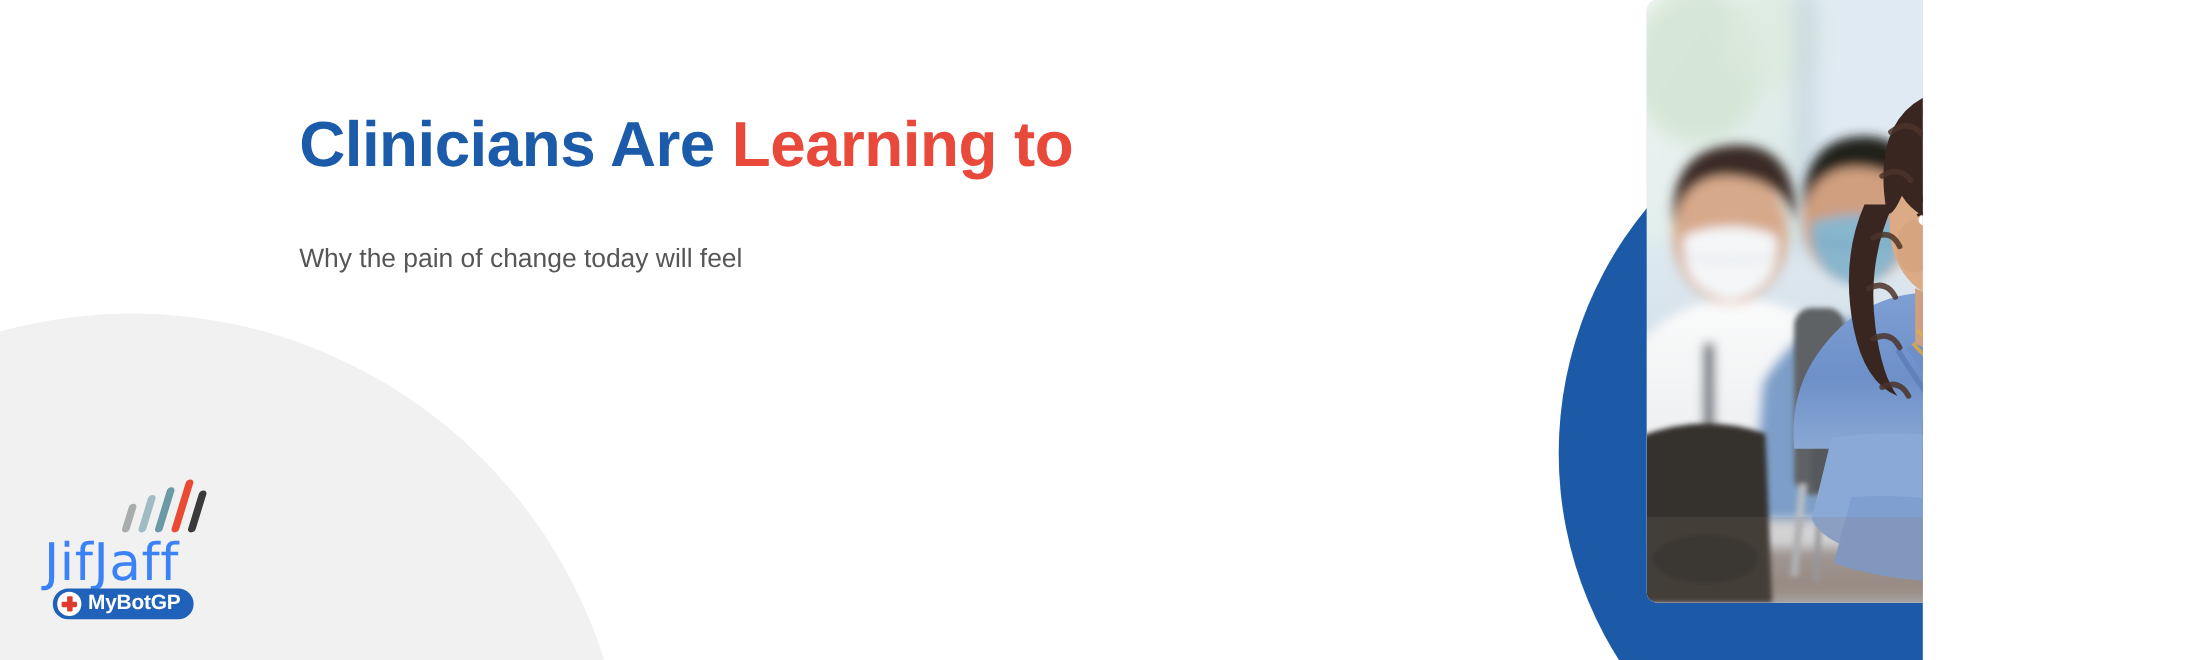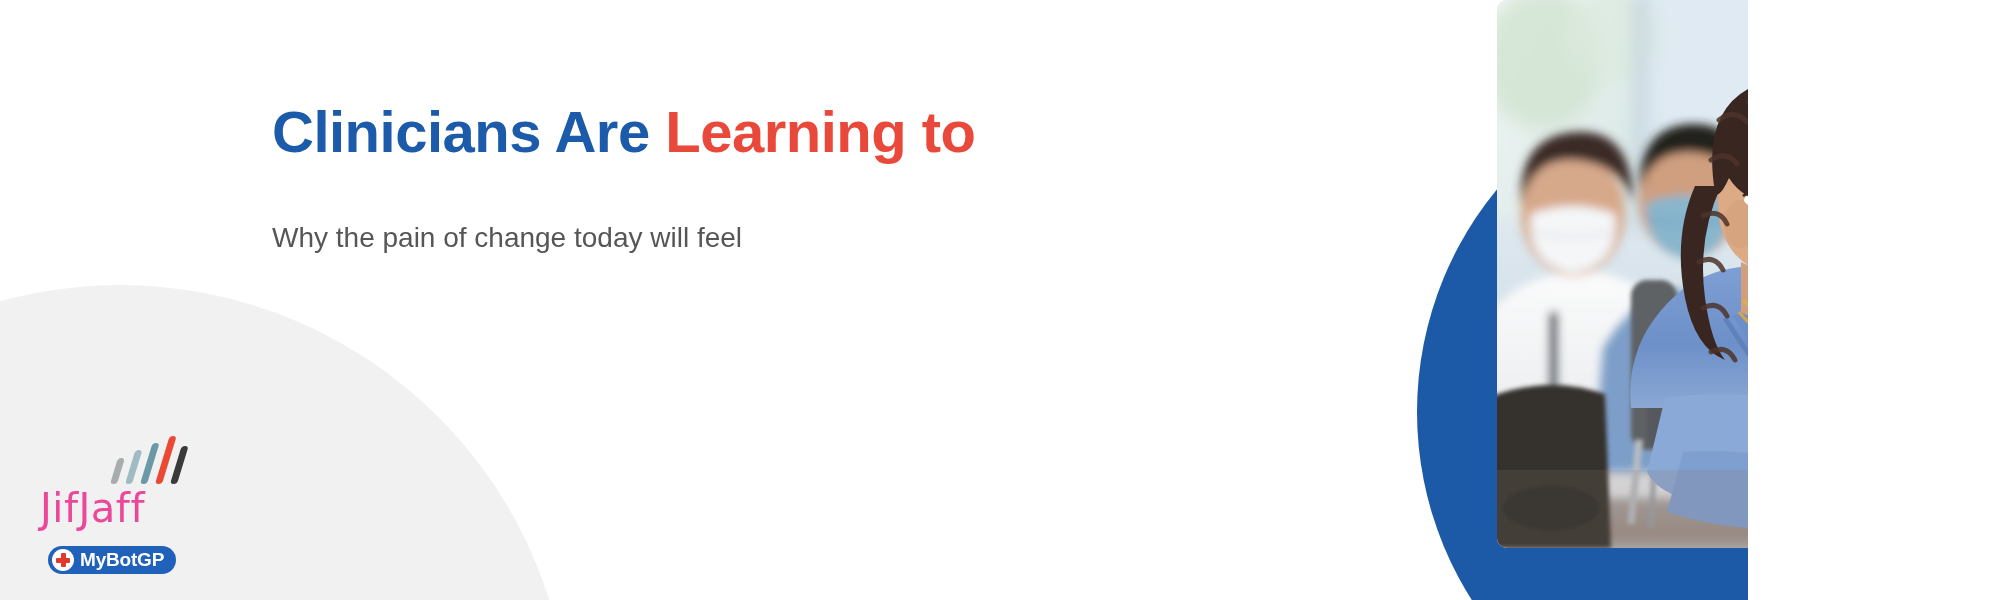--- a/index.html
+++ b/index.html
@@ -55,21 +55,21 @@
     font-weight: 700;
     line-height: 1.38;
     letter-spacing: -0.5px;
   }
   .headline .hl-blue { color: #1b5ba9; }
   .headline .hl-red  { color: #e8493a; }
   .hl-line { display: block; white-space: nowrap; }
 
   .subhead {
     margin: 46px 0 0 0;
-    font-size: 28px;
+    font-size: 24px;
     line-height: 1.46;
     color: #565656;
     font-weight: 400;
   }
   .sub-line { display: block; white-space: nowrap; }
 
   
   .logo {
     position: absolute;
     left: 40px;
@@ -92,36 +92,36 @@
     transform-origin: bottom center;
     display: block;
   }
   .slash-0 { left: 4px;  height: 26px; background: #a9acad; }
   .slash-1 { left: 19px; height: 34px; background: #9fbcc4; }
   .slash-2 { left: 34px; height: 41px; background: #6b99a6; }
   .slash-3 { left: 49px; height: 48px; background: #ea4a33; }
   .slash-4 { left: 64px; height: 38px; background: #3a3a3c; }
 
   .logo-wordmark {
-    font-size: 40px;
+    font-size: 47px;
     font-weight: 400;
-    color: #ec4899;
+    color: #3b82f6;
     letter-spacing: 0.5px;
     line-height: 1;
     margin-top: 4px;
     font-family: "DejaVu Sans", sans-serif;
   }
 
   .logo-badge {
     display: inline-flex;
     align-items: center;
     background: #2061ba;
     border-radius: 20px;
     padding: 3px 12px 3px 4px;
-    margin-top: 18px;
+    margin-top: 0;
     margin-left: 8px;
   }
   .badge-cross {
     position: relative;
     width: 22px;
     height: 22px;
     border-radius: 50%;
     background: #ffffff;
     margin-right: 6px;
     flex: none;

